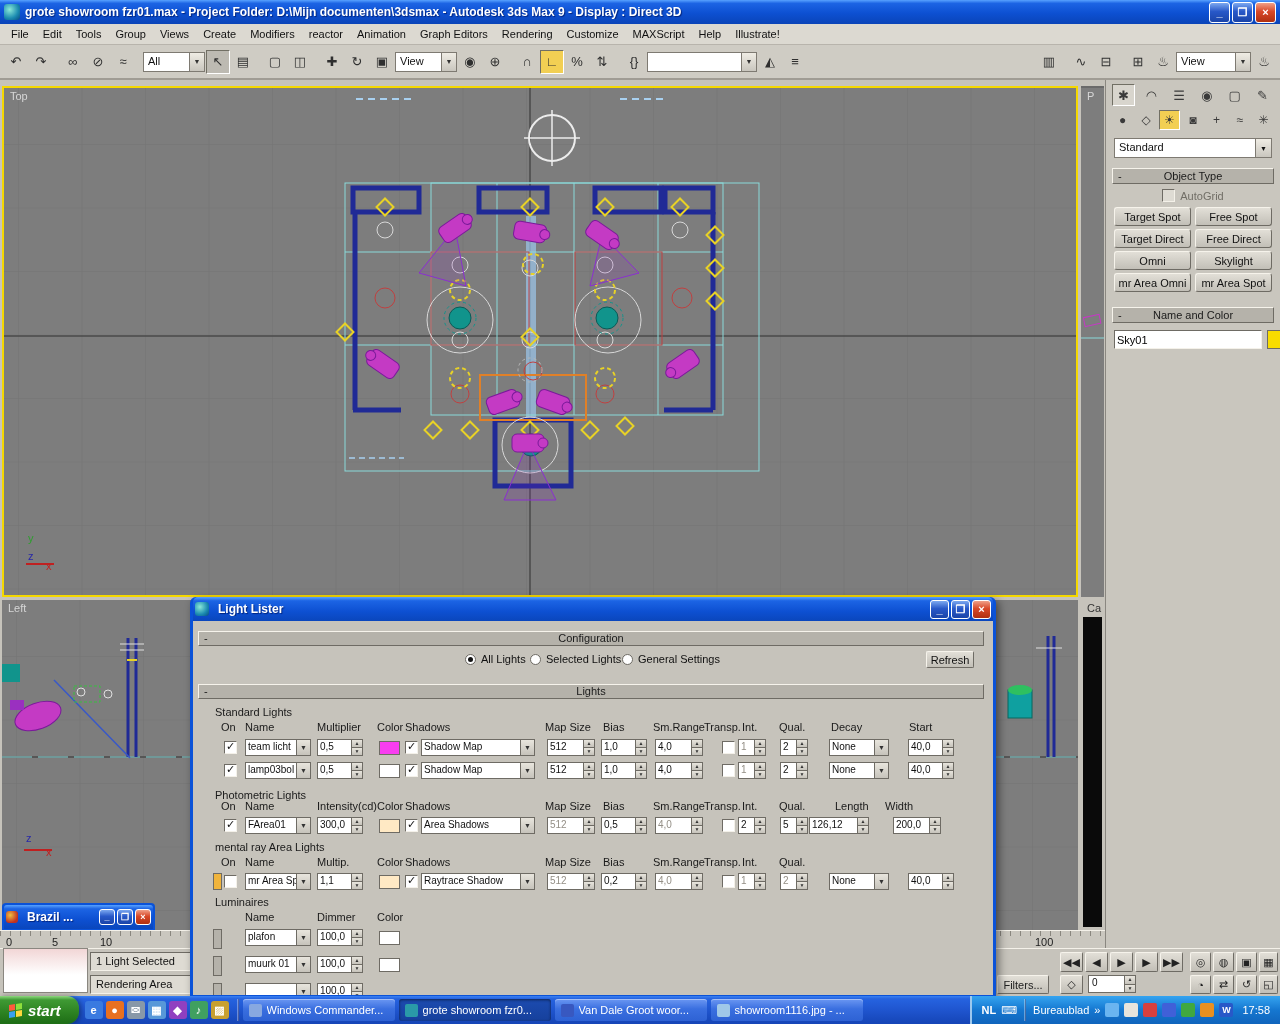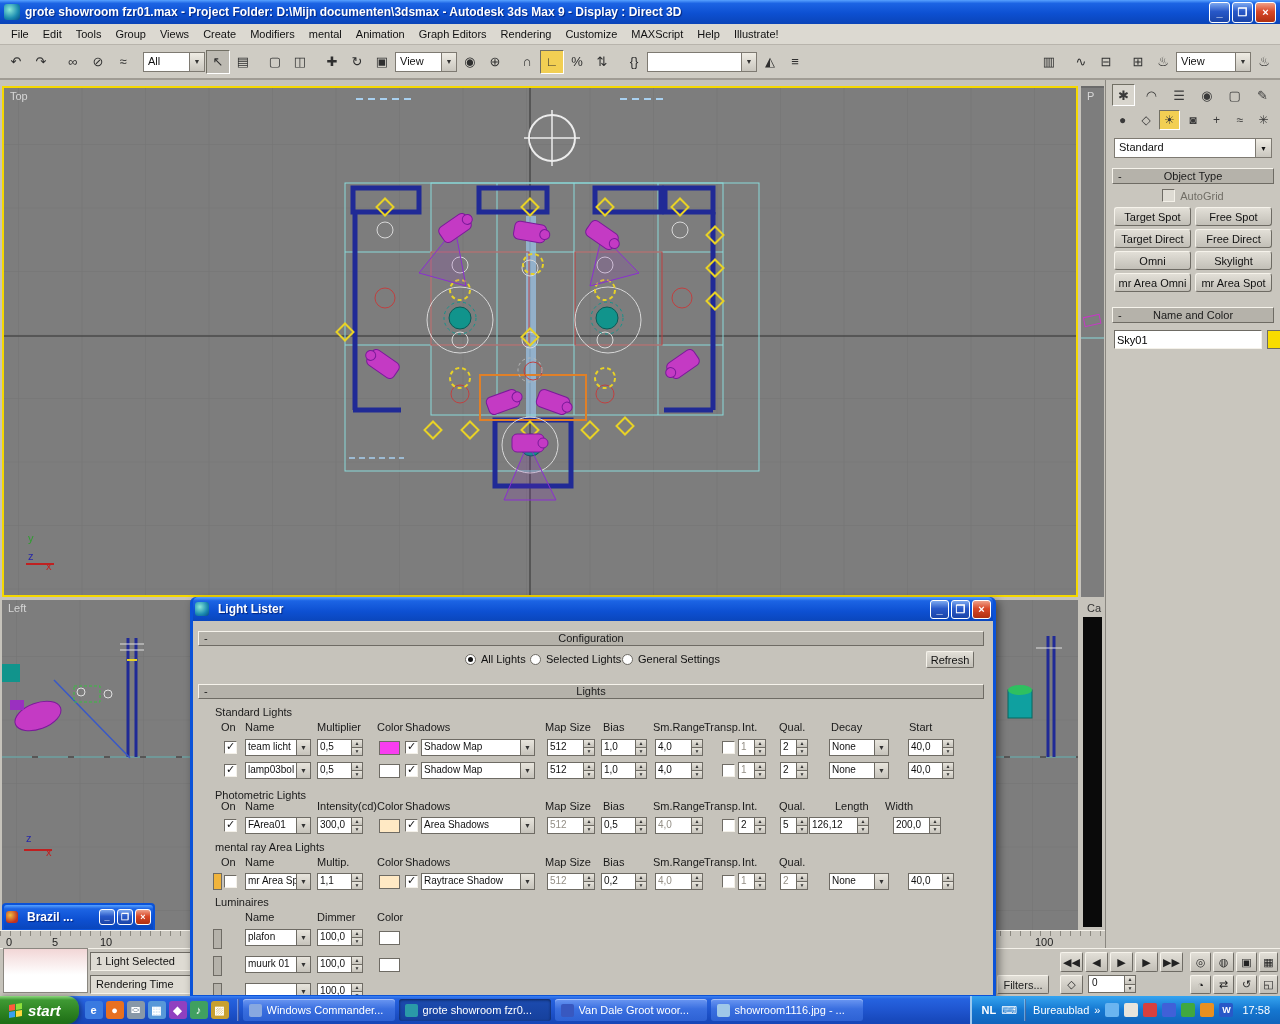--- a/index.html
+++ b/index.html
@@ -141,21 +141,21 @@
   </div>
 
   <div class="menubar">
     <span class="menu-item">File</span>
     <span class="menu-item">Edit</span>
     <span class="menu-item">Tools</span>
     <span class="menu-item">Group</span>
     <span class="menu-item">Views</span>
     <span class="menu-item">Create</span>
     <span class="menu-item">Modifiers</span>
-    <span class="menu-item">mental</span>
+    <span class="menu-item">reactor</span>
     <span class="menu-item">Animation</span>
     <span class="menu-item">Graph Editors</span>
     <span class="menu-item">Rendering</span>
     <span class="menu-item">Customize</span>
     <span class="menu-item">MAXScript</span>
     <span class="menu-item">Help</span>
     <span class="menu-item">Illustrate!</span>
   </div>
 
   <div class="toolbar">
@@ -449,21 +449,21 @@
 
   <div id="timeline">
     <span style="left:6px">0</span>
     <span style="left:52px">5</span>
     <span style="left:100px">10</span>
     <span style="left:1035px">100</span>
   </div>
 
   <div id="statusrow">
     <div class="statbox" style="left:90px;top:3px;width:126px">1 Light Selected</div>
-    <div class="statbox" style="left:90px;top:26px;width:126px">Rendering Time</div>
+    <div class="statbox" style="left:90px;top:26px;width:126px">Rendering Area</div>
     <div class="gbtn" style="left:997px;top:26px;width:52px;height:19px">Filters...</div>
 
     <div class="gbtn" style="left:1060px;top:3px;width:23px;height:20px">◀◀</div>
     <div class="gbtn" style="left:1085px;top:3px;width:23px;height:20px">◀</div>
     <div class="gbtn" style="left:1110px;top:3px;width:23px;height:20px">▶</div>
     <div class="gbtn" style="left:1135px;top:3px;width:23px;height:20px">▶</div>
     <div class="gbtn" style="left:1160px;top:3px;width:23px;height:20px">▶▶</div>
     <div class="gbtn" style="left:1060px;top:26px;width:23px;height:19px">◇</div>
     <div class="spin2" style="left:1088px;top:26px;width:48px">
       <span class="spt">0</span>

